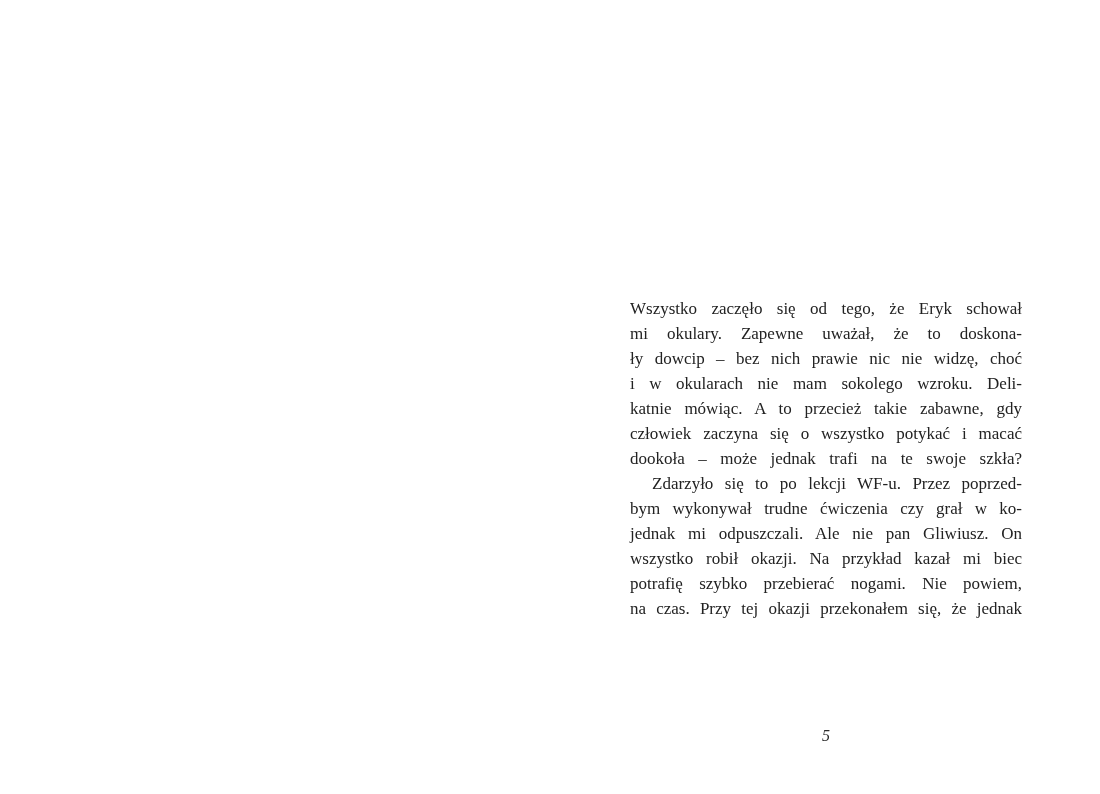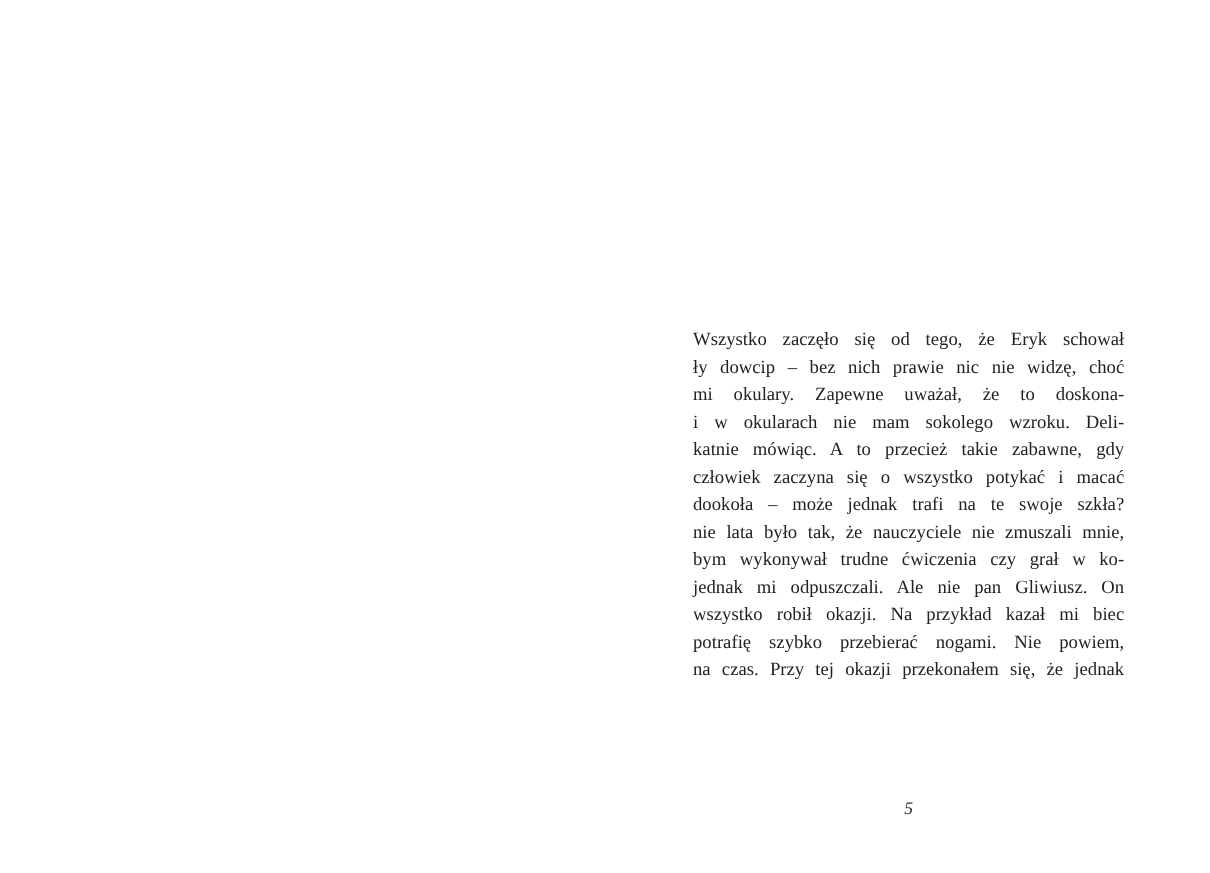--- a/index.html
+++ b/index.html
@@ -58,30 +58,30 @@
 </style>
 </head>
 <body>
 
 <div class="book-page">
 
   <div class="text-block">
 
     <div>
       <div class="line">Wszystko zaczęło się od tego, że Eryk schował</div>
+      <div class="line">mi okulary. Zapewne uważał, że to doskona-</div>
       <div class="line">ły dowcip – bez nich prawie nic nie widzę, choć</div>
-      <div class="line">mi okulary. Zapewne uważał, że to doskona-</div>
       <div class="line">i w okularach nie mam sokolego wzroku. Deli-</div>
       <div class="line">katnie mówiąc. A to przecież takie zabawne, gdy</div>
       <div class="line">człowiek zaczyna się o wszystko potykać i macać</div>
       <div class="line">dookoła – może jednak trafi na te swoje szkła?</div>
     </div>
 
     <div>
-      <div class="line">nie lata było tak, że nauczyciele nie zmuszali mnie,</div>
+      <div class="line indent">Zdarzyło się to po lekcji WF-u. Przez poprzed-</div>
       <div class="line">bym wykonywał trudne ćwiczenia czy grał w ko-</div>
       <div class="line">jednak mi odpuszczali. Ale nie pan Gliwiusz. On</div>
       <div class="line">wszystko robił okazji. Na przykład kazał mi biec</div>
       <div class="line">potrafię szybko przebierać nogami. Nie powiem,</div>
       <div class="line">na czas. Przy tej okazji przekonałem się, że jednak</div>
     </div>
 
   </div>
 
   <div class="page-number">5</div>

